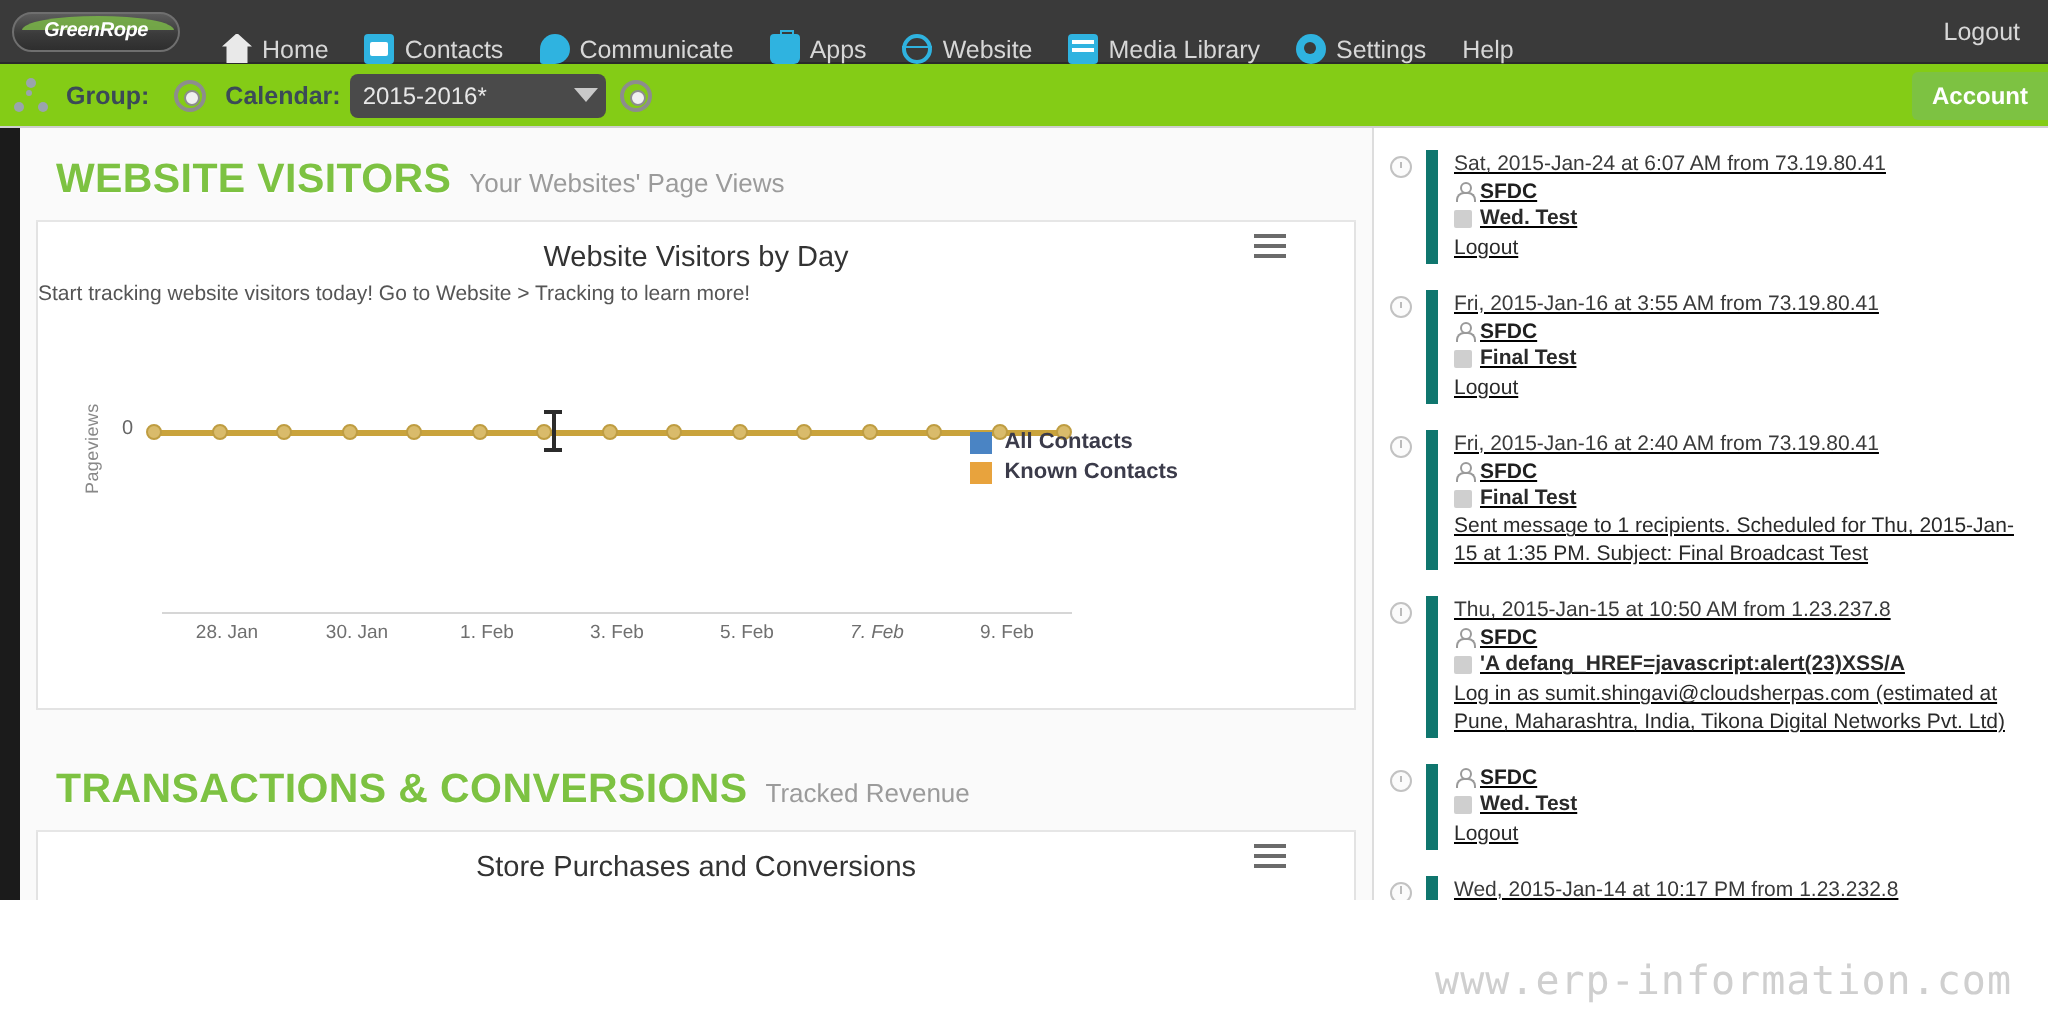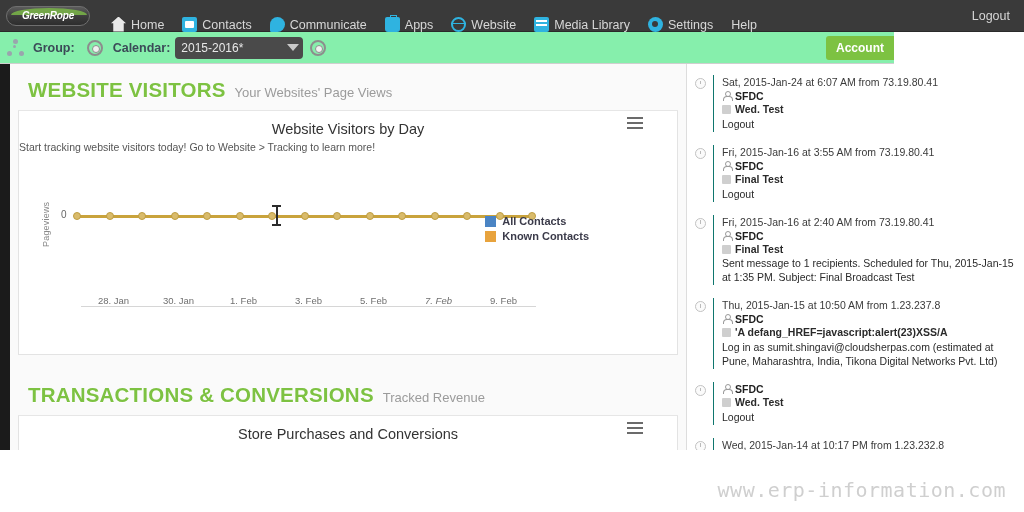--- a/index.html
+++ b/index.html
@@ -49,22 +49,22 @@
   .ico-media::after{content:"";position:absolute;left:2px;top:3px;width:11px;height:2px;background:#fff;box-shadow:0 4px 0 #fff;}
   .ico-gear{ background:#2fb3e0; border-radius:50%; }
   .ico-gear::after{content:"";position:absolute;left:4.5px;top:4.5px;width:6px;height:6px;background:#3a3a3a;border-radius:50%;}
   .logout-link{
     position:absolute; right:14px; top:0; height:32px; display:flex; align-items:center;
     color:#d7d7d7; font-size:12.5px; cursor:pointer;
   }
 
   
   .subbar{
-    position:absolute; left:0; top:32px; width:894px; height:32px;
-    background:#86efac; border-bottom:1px solid #cfcfcf;
+    position:absolute; left:0; top:32px; width:1024px; height:32px;
+    background:#84cc16; border-bottom:1px solid #cfcfcf;
     display:flex; align-items:center;
   }
   .sitemap-ico{
     width:18px;height:18px;margin:0 8px 0 7px;position:relative;flex:0 0 auto;
   }
   .sitemap-ico i{position:absolute;width:5px;height:5px;border-radius:50%;background:#9aa4ad;}
   .sitemap-ico i:nth-child(1){left:6px;top:0;}
   .sitemap-ico i:nth-child(2){left:0;top:12px;}
   .sitemap-ico i:nth-child(3){left:12px;top:12px;}
   .sitemap-ico i:nth-child(4){left:6px;top:6px;width:3px;height:3px;}
@@ -139,40 +139,40 @@
     background:#d9bb6b; border:1.5px solid #bf9d41; top:-3.5px; margin-left:-4px;
   }
   .cursor-i{
     position:absolute; left:253px; top:42px; width:9px; height:22px;
   }
   .cursor-i i{ position:absolute; background:#2b2b2b; }
   .cursor-i i:nth-child(1){ left:4px; top:2px; width:1.5px; height:18px; }
   .cursor-i i:nth-child(2){ left:0; top:0; width:9px; height:1.5px; }
   .cursor-i i:nth-child(3){ left:0; top:19px; width:9px; height:1.5px; }
   .xaxis{ position:absolute; left:62px; top:143px; width:455px; height:1px; background:#d6d6d6; }
-  .xlabels{ position:absolute; left:58px; top:132px; width:470px; height:16px; }
+  .xlabels{ position:absolute; left:58px; top:148px; width:470px; height:16px; }
   .xlabels span{ position:absolute; font-size:9.5px; color:#6f6f6f; transform:translateX(-50%); white-space:nowrap; }
   .legend{ position:absolute; right:88px; top:52px; }
   .legend-row{ display:flex; align-items:center; gap:6px; margin-bottom:3px; }
   .legend-swatch{ width:11px; height:11px; flex:0 0 auto; }
   .legend-label{ font-size:11px; font-weight:bold; color:#3b3b4a; }
 
   
   .activity{
     position:absolute; left:686px; top:64px; width:338px; height:448px;
     background:#fff; overflow:hidden; border-left:1px solid #ddd;
   }
   .act-inner{ padding:6px 8px 0 6px; }
   .act-item{ display:flex; gap:7px; padding:5px 2px 8px 2px; }
   .act-clock{
     width:11px;height:11px;border-radius:50%;border:1.5px solid #c2c2c2;
     margin-top:3px; flex:0 0 auto; position:relative; background:#fbfbfb;
   }
   .act-clock::after{content:"";position:absolute;left:3.6px;top:1.8px;width:1px;height:3.5px;background:#bbb;}
-  .act-body{ flex:1; border-left:1px solid #0f766e; padding-left:8px; }
+  .act-body{ flex:1; border-left:6px solid #0f766e; padding-left:8px;text-decoration:underline; }
   .act-when{ font-size:10.5px; color:#3a3a3a; line-height:1.35; }
   .act-who{ display:flex; align-items:center; gap:4px; margin-top:1px; }
   .act-who-ico{ width:9px;height:10px;position:relative;flex:0 0 auto;}
   .act-who-ico::before{content:"";position:absolute;left:2.5px;top:0;width:4px;height:4px;border-radius:50%;border:1px solid #9a9a9a;}
   .act-who-ico::after{content:"";position:absolute;left:0.5px;top:5px;width:8px;height:4px;border-radius:4px 4px 0 0;border:1px solid #9a9a9a;border-bottom:none;}
   .act-who-name{ font-size:10.5px; font-weight:bold; color:#1f1f1f; }
   .act-sub{ display:flex; align-items:flex-start; gap:4px; margin-top:1px;}
   .act-sub-ico{ width:9px;height:9px;margin-top:2px;flex:0 0 auto;background:#cfcfcf;border-radius:1px;}
   .act-sub-text{ font-size:10.5px; font-weight:bold; color:#2a2a2a; line-height:1.3; }
   .act-desc{ font-size:10.5px; color:#2a2a2a; line-height:1.33; margin-top:1px; }

